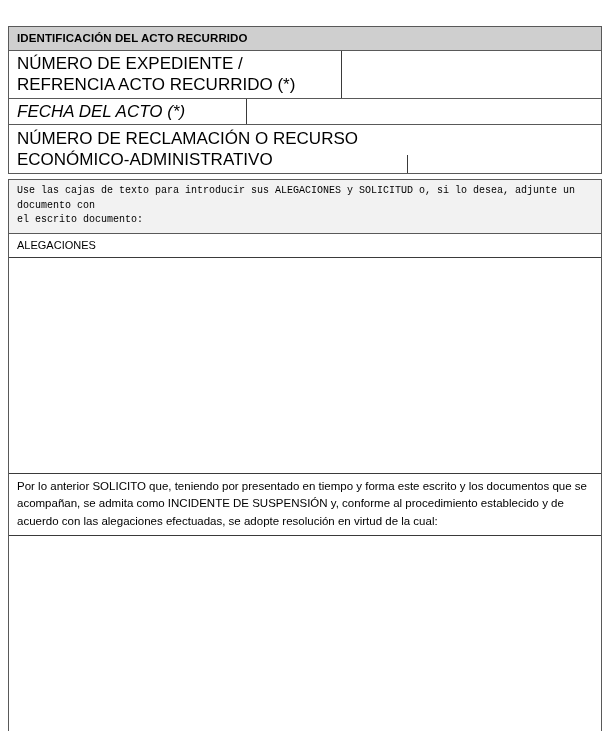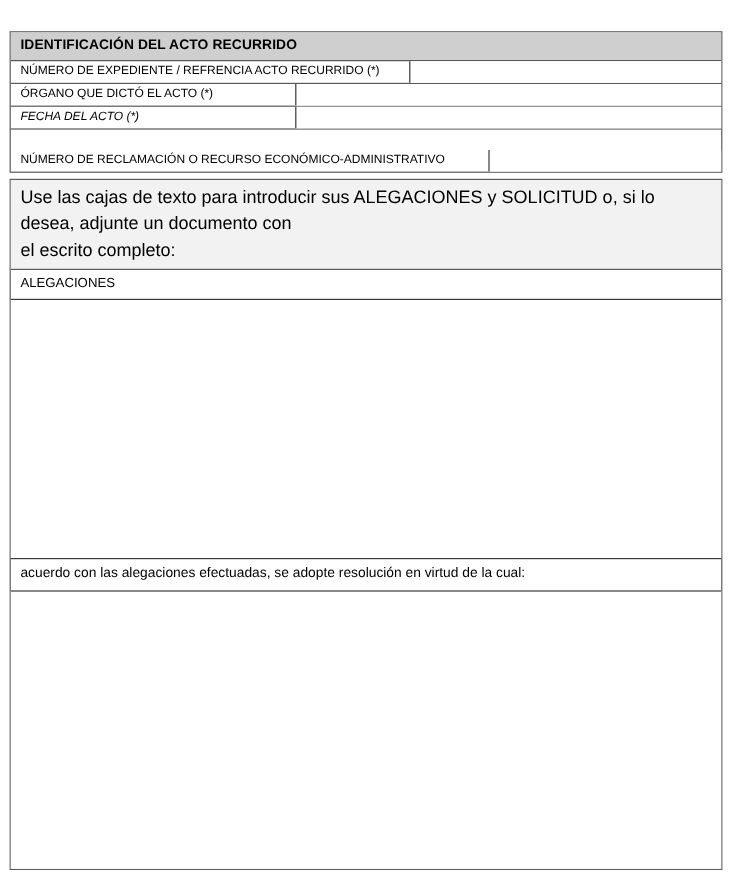--- a/index.html
+++ b/index.html
@@ -49,21 +49,21 @@
     font-weight: bold;
     font-size: 11.5px;
     letter-spacing: 0.1px;
     padding: 5px 7px 5px 8px;
     line-height: 1.15;
     border-bottom: 1.5px solid #595959;
     box-sizing: border-box;
   }
 
   .cell-label {
-    font-size: 10px;
+    font-size: 17px;
     padding: 2px 6px 2px 8px;
     line-height: 1.25;
     box-sizing: border-box;
     display: flex;
     align-items: center;
   }
   .cell-label.multiline {
     display: block;
     padding-top: 3px;
     padding-bottom: 3px;
@@ -82,25 +82,26 @@
   .w-org   { width: 237px; }
   .w-fec   { width: 237px; font-style: italic; }
   .w-rec   { width: 398px; }
   .w-csv   { width: 398px; }
 
   .r-tall { min-height: 35px; align-items: flex-end; }
 
   
   .instructions {
     background: #f2f2f2;
-    font-size: 15px;
+    font-size: 10px;
     line-height: 1.45;
     padding: 4px 14px 5px 8px;
     border-bottom: 1.5px solid #595959;
     box-sizing: border-box;
+    font-family: Liberation Mono, monospace;
   }
 
   .field-title {
     font-size: 11px;
     padding: 5px 8px 5px 8px;
     line-height: 1.2;
     box-sizing: border-box;
   }
 
   .paragraph {
@@ -127,24 +128,20 @@
 
   <div class="block">
 
     <div class="section-head">IDENTIFICACIÓN DEL ACTO RECURRIDO</div>
 
     <div class="row">
       <div class="cell-label w-exp">NÚMERO DE EXPEDIENTE / REFRENCIA ACTO RECURRIDO (*)</div>
       <div class="cell-input"></div>
     </div>
 
-    <div class="row">
-      <div class="cell-label w-org">ÓRGANO QUE DICTÓ EL ACTO (*)</div>
-      <div class="cell-input"></div>
-    </div>
 
     <div class="row">
       <div class="cell-label w-fec">FECHA DEL ACTO (*)</div>
       <div class="cell-input"></div>
     </div>
 
     <div class="row r-tall">
       <div class="cell-label multiline w-rec">
         <div>NÚMERO DE RECLAMACIÓN O RECURSO ECONÓMICO-ADMINISTRATIVO</div>
       </div>
@@ -152,28 +149,30 @@
     </div>
 
 
   </div>
 
   <div class="block">
 
 
     <div class="instructions">
       <div>Use las cajas de texto para introducir sus ALEGACIONES y SOLICITUD o, si lo desea, adjunte un documento con</div>
-      <div>el escrito completo:</div>
+      <div>el escrito documento:</div>
     </div>
 
     <div class="field-title">ALEGACIONES</div>
 
     <div class="textarea ta-alegaciones"></div>
 
     <div class="paragraph divider-strong">
+      <div>Por lo anterior SOLICITO que, teniendo por presentado en tiempo y forma este escrito y los documentos que se</div>
+      <div>acompañan, se admita como INCIDENTE DE SUSPENSIÓN y, conforme al procedimiento establecido y de</div>
       <div>acuerdo con las alegaciones efectuadas, se adopte resolución en virtud de la cual:</div>
     </div>
 
     <div class="textarea ta-solicitud"></div>
 
   </div>
 
 </div>
 
 </body></html>

